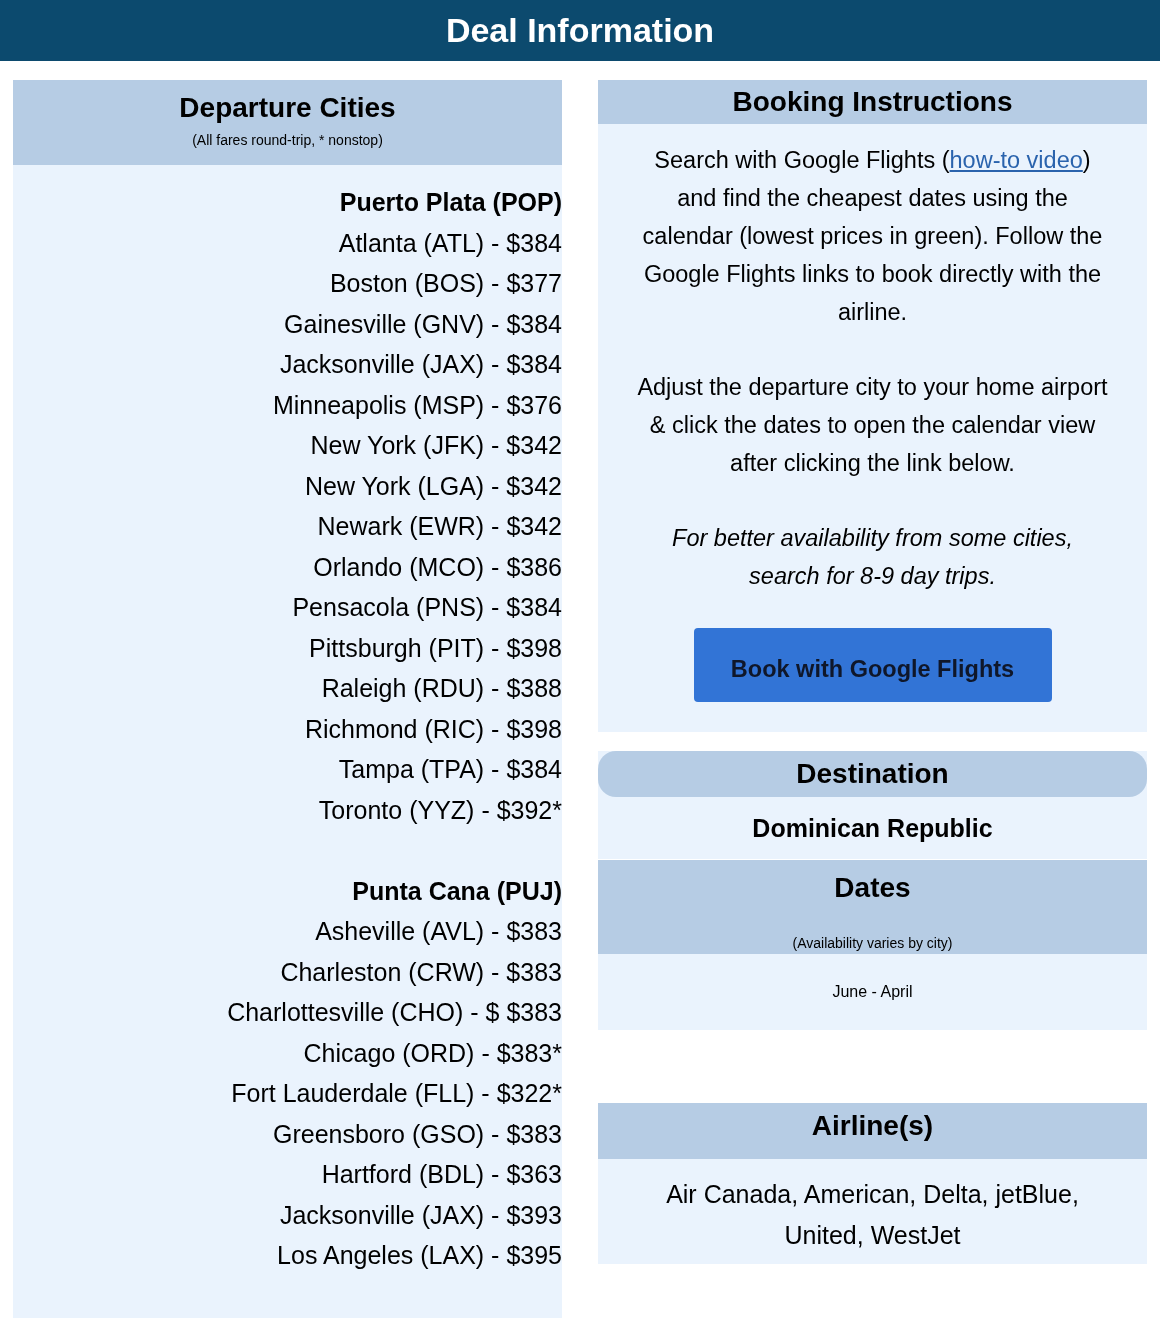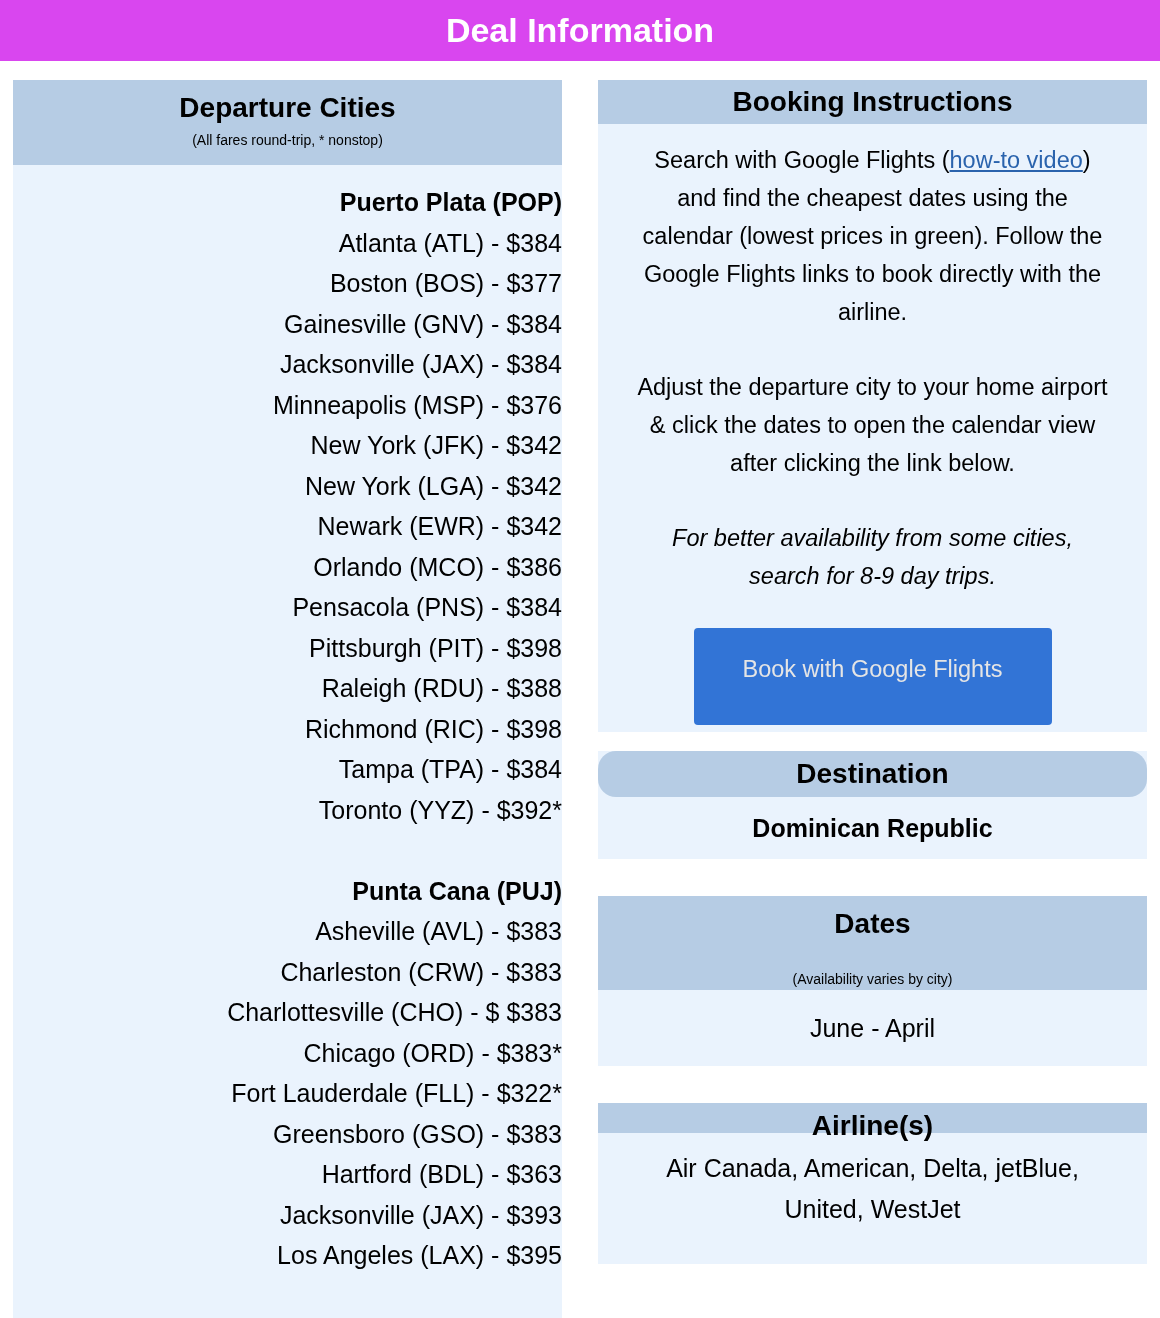--- a/index.html
+++ b/index.html
@@ -1,50 +1,50 @@
 <!DOCTYPE html>
 <html><head>
 <meta charset="utf-8">
 <style>
   html, body { margin: 0; padding: 0; background: #ffffff; }
   body { width: 1160px; height: 1318px; overflow: hidden; position: relative;
          font-family: "Liberation Sans", sans-serif; color: #000; }
   .topbar { position: absolute; left: 0; top: 0; width: 1160px; height: 61px;
-            background: #d946ef; color: #fff; text-align: center;
+            background: #0c4a6e; color: #fff; text-align: center;
             font-weight: bold; font-size: 34px; line-height: 61px; }
   .panel-left { position: absolute; left: 13px; top: 80px; width: 549px; height: 1238px;
                 background: #eaf3fd; }
   .panel-head { background: #b6cce4; text-align: center; }
   .left-head { height: 85px; }
   .left-head .h { font-size: 28px; font-weight: bold; padding-top: 12px; line-height: 32px; }
   .left-head .sub { font-size: 14px; line-height: 26px; margin-top: 3px; }
   .list { text-align: right; font-size: 25px; line-height: 40.5px; padding-top: 17px; }
   .list .group-title { font-weight: bold; }
   .list .gap { height: 40.5px; }
   .panel-right { position: absolute; left: 598px; width: 549px; background: #eaf3fd; }
   .rh { font-size: 28px; font-weight: bold; line-height: 44px; height: 44px; }
   .booking { top: 80px; height: 652px; }
   .booking .body { text-align: center; font-size: 23.5px; line-height: 38px;
                    padding: 17px 36px 0 36px; border-radius: 16px; }
   .booking p { margin: 0 0 37px 0; }
   .booking a { color: #2a63ad; text-decoration: underline; }
   .booking .italic { font-style: italic; }
-  .btn { display: inline-block; width: 358px; height: 97px; line-height: 82px;
-         background: #3274d6; color: #e5e5e5; font-weight: normal; font-size: 23.5px;
+  .btn { display: inline-block; width: 358px; height: 74px; line-height: 82px;
+         background: #3274d6; color: #0f172a; font-weight: bold; font-size: 23.5px;
          border-radius: 4px; text-align: center; margin-top: -2px; cursor: pointer; }
   .dest { top: 751px; height: 108px; }
   .dest .rh { height: 46px; line-height: 46px; border-radius: 18px; }
   .dest .val { text-align: center; font-weight: bold; font-size: 25px; line-height: 62px; }
-  .dates { top: 896px; height: 170px; }
+  .dates { top: 860px; height: 170px; }
   .dates .head { height: 94px; }
   .dates .head .h { font-size: 28px; font-weight: bold; line-height: 30px; padding-top: 13px; }
   .dates .head .sub { font-size: 14px; line-height: 26px; margin-top: 27px; }
-  .dates .val { text-align: center; font-size: 25px; line-height: 76px; }
+  .dates .val { text-align: center; font-size: 16px; line-height: 76px; }
   .airlines { top: 1103px; height: 161px; }
-  .airlines .rh { height: 30px; line-height: 46px; }
+  .airlines .rh { height: 56px; line-height: 46px; }
   .airlines .val { text-align: center; font-size: 25px; line-height: 41px; padding-top: 15px; padding-left: 40px; padding-right: 40px; }
 </style>
 </head>
 <body>
 
 <div class="topbar">
   <span>Deal Information</span>
 </div>
 
 <div class="panel-left">

